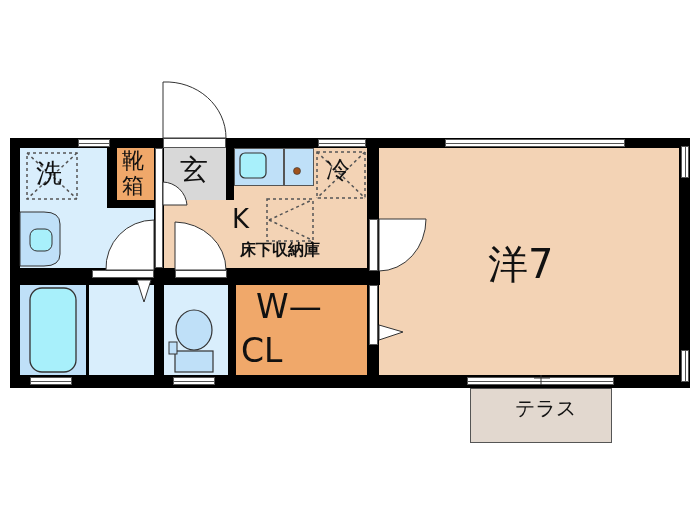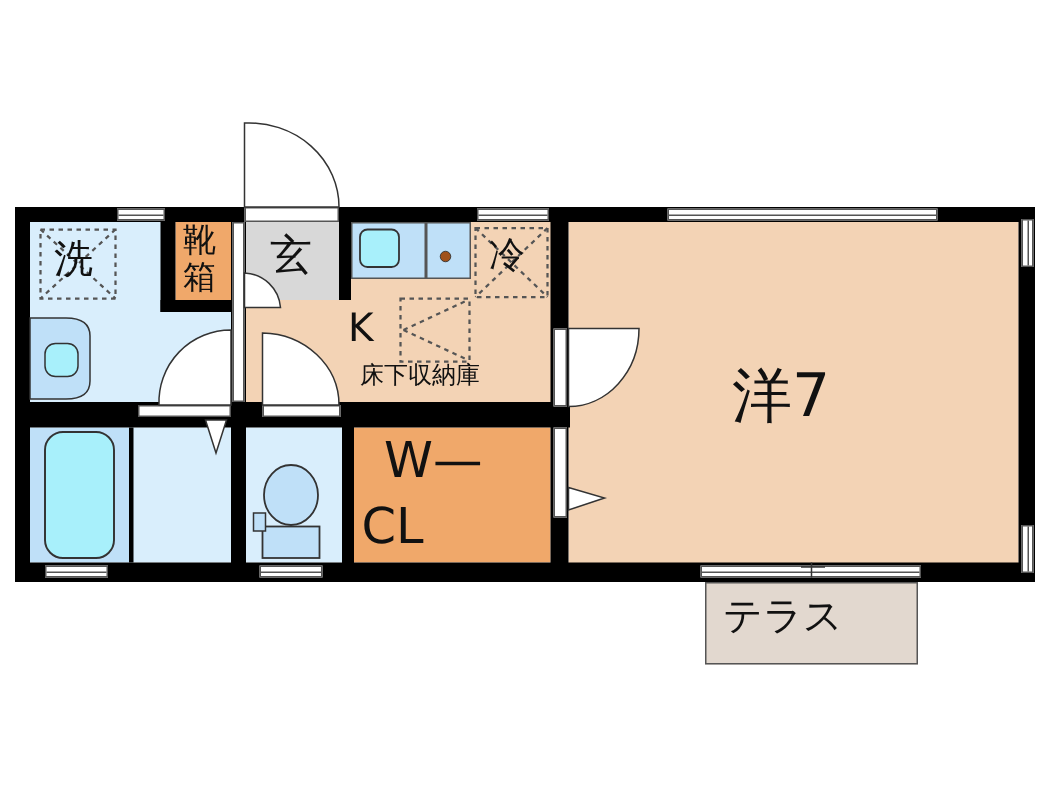--- a/index.html
+++ b/index.html
@@ -137,17 +137,17 @@
   <line x1="3" y1="22" x2="46" y2="2" stroke="#555" stroke-width="1.5" stroke-dasharray="3,3"></line>
   <line x1="3" y1="22" x2="46" y2="42" stroke="#555" stroke-width="1.5" stroke-dasharray="3,3"></line>
 </svg>
 
 <div class="lbl" style="left:36px;top:160px;font-size:26px;">洗</div>
 <div class="lbl" style="left:122px;top:150px;font-size:22px;">靴</div>
 <div class="lbl" style="left:122px;top:175px;font-size:22px;">箱</div>
 <div class="lbl" style="left:180px;top:156px;font-size:28px;">玄</div>
 <div class="lbl" style="left:326px;top:158px;font-size:24px;">冷</div>
 <div class="lbl" style="left:232px;top:206px;font-size:26px;">K</div>
-<div class="lbl" style="left:240px;top:242px;font-size:16px;">床下収納庫</div>
+<div class="lbl" style="left:240px;top:242px;font-size:16px;font-weight:bold;">床下収納庫</div>
 <div class="lbl" style="left:256px;top:290px;font-size:33px;">W—</div>
 <div class="lbl" style="left:241px;top:334px;font-size:33px;">CL</div>
 <div class="lbl" style="left:488px;top:244px;font-size:40px;">洋7</div>
-<div class="lbl" style="left:482px;top:398px;font-size:26px;">テラス</div>
+<div class="lbl" style="left:515px;top:398px;font-size:20px;">テラス</div>
 
 </body></html>

